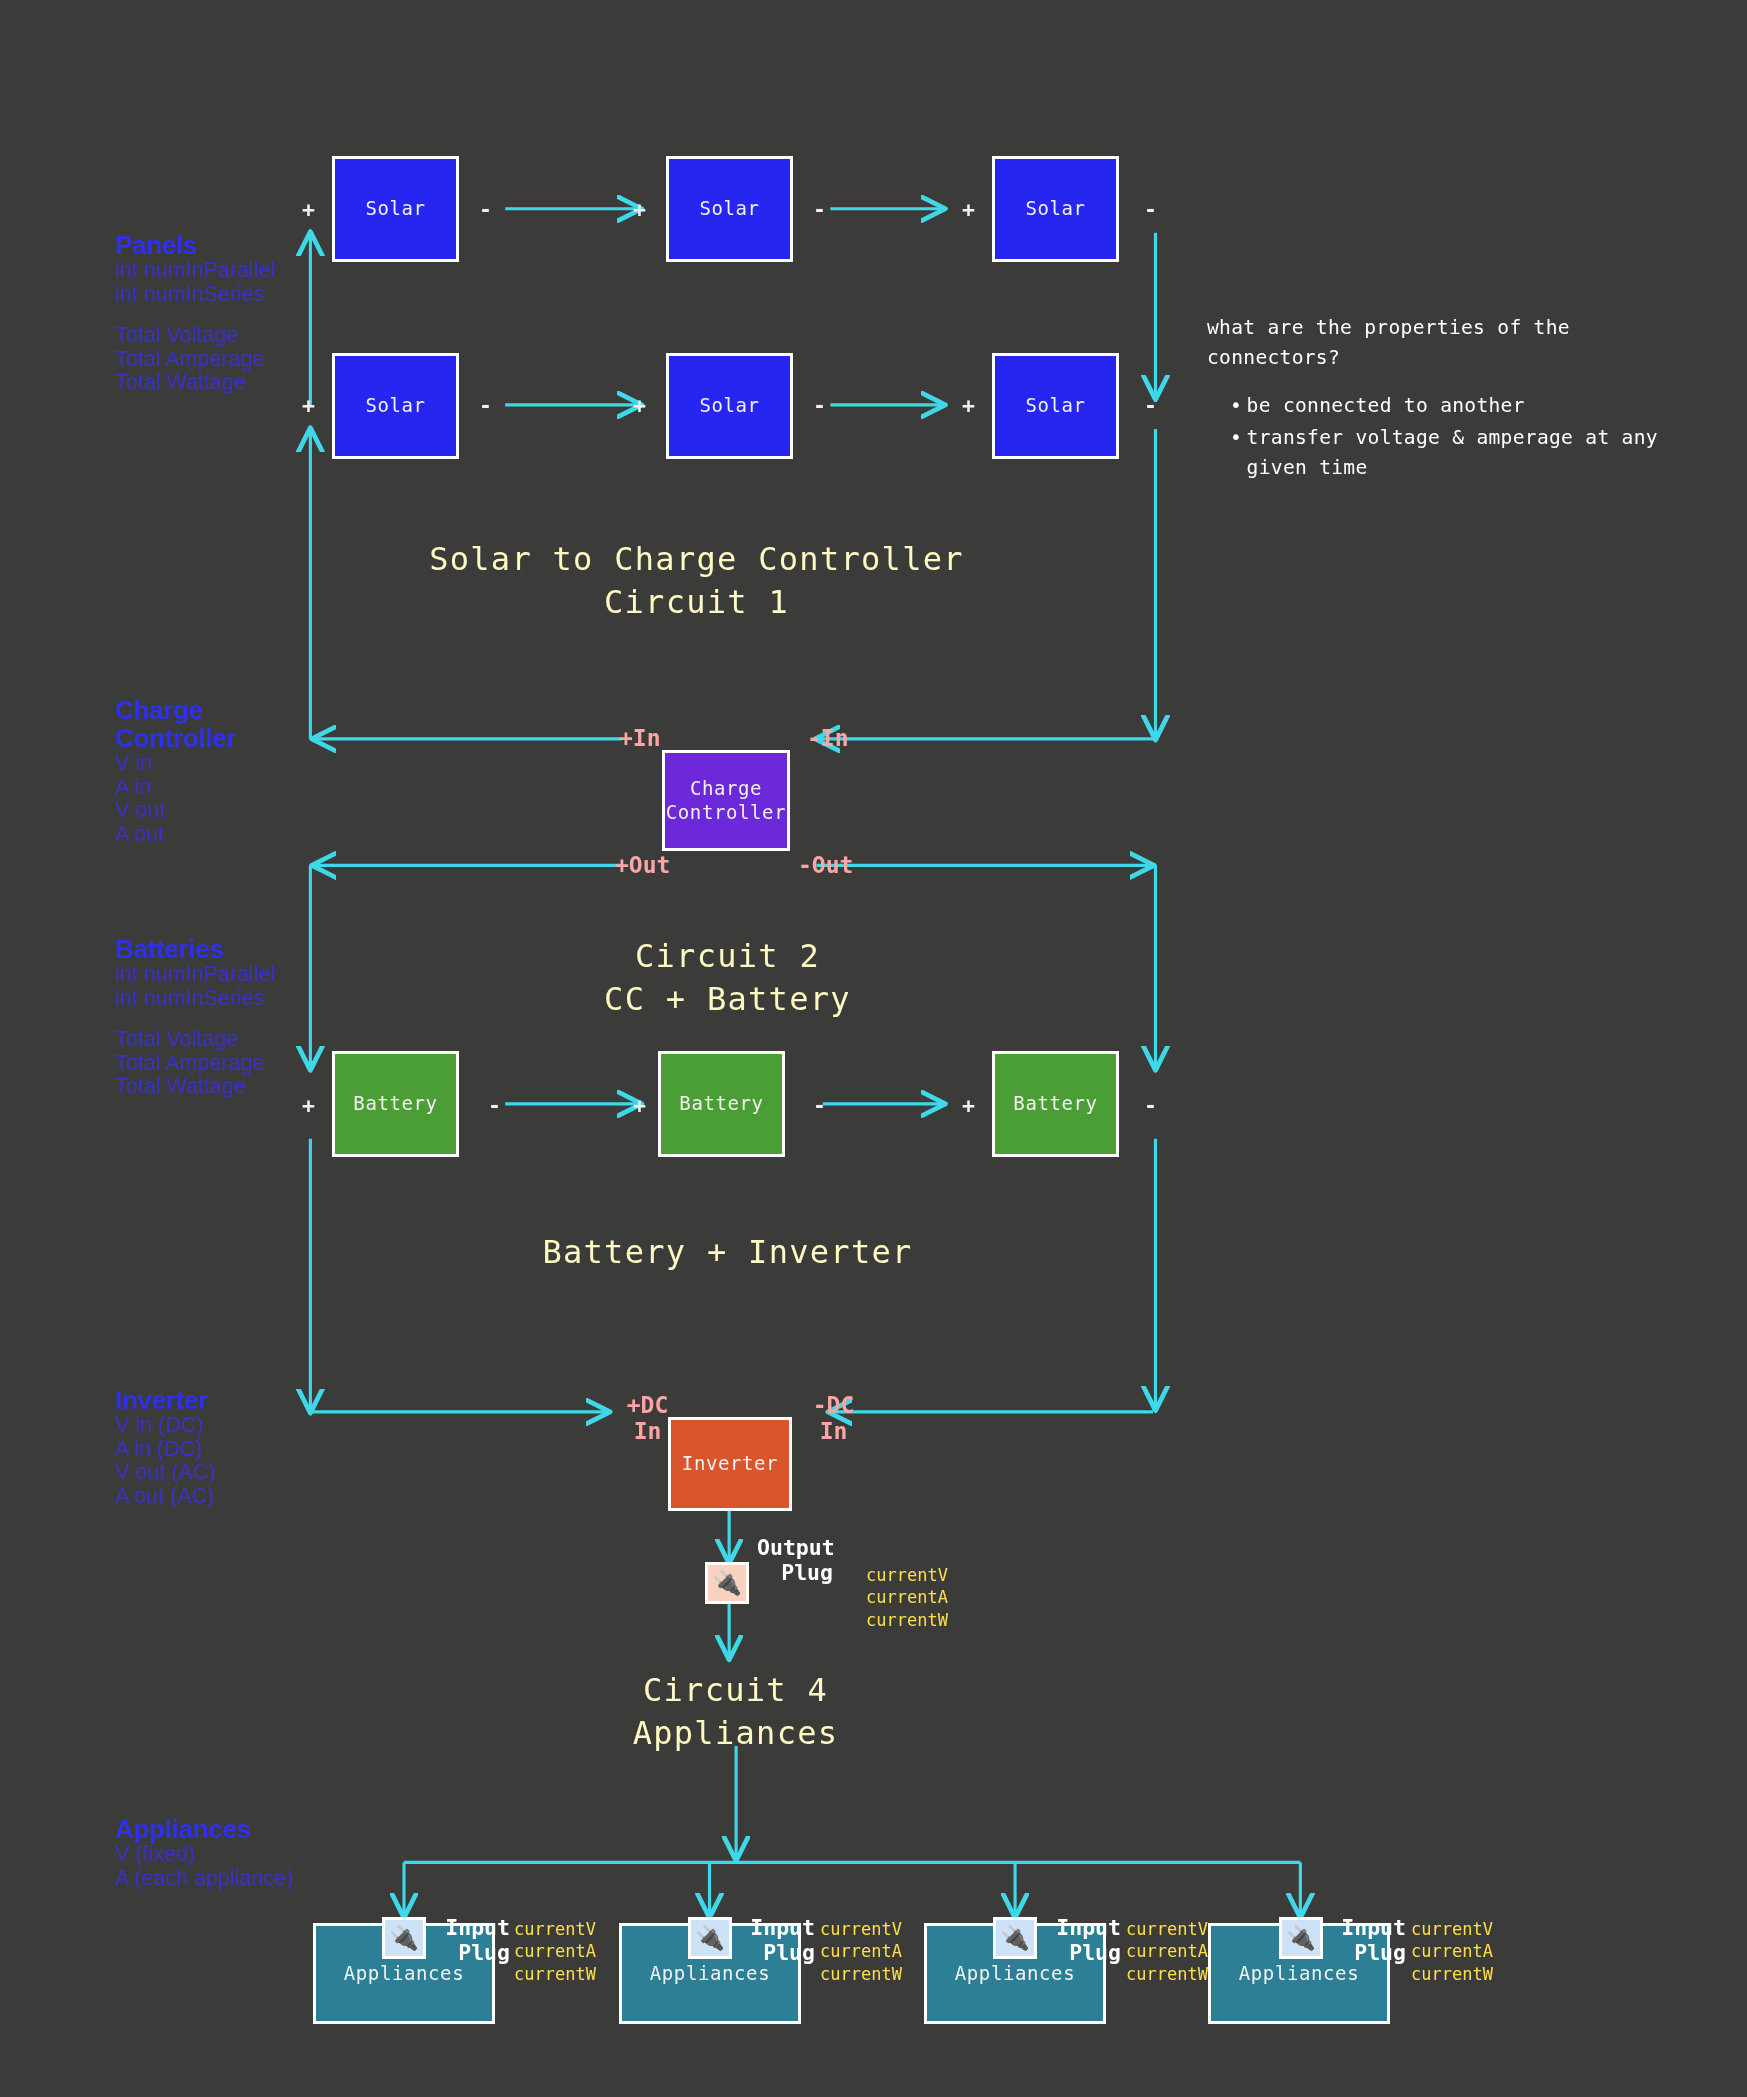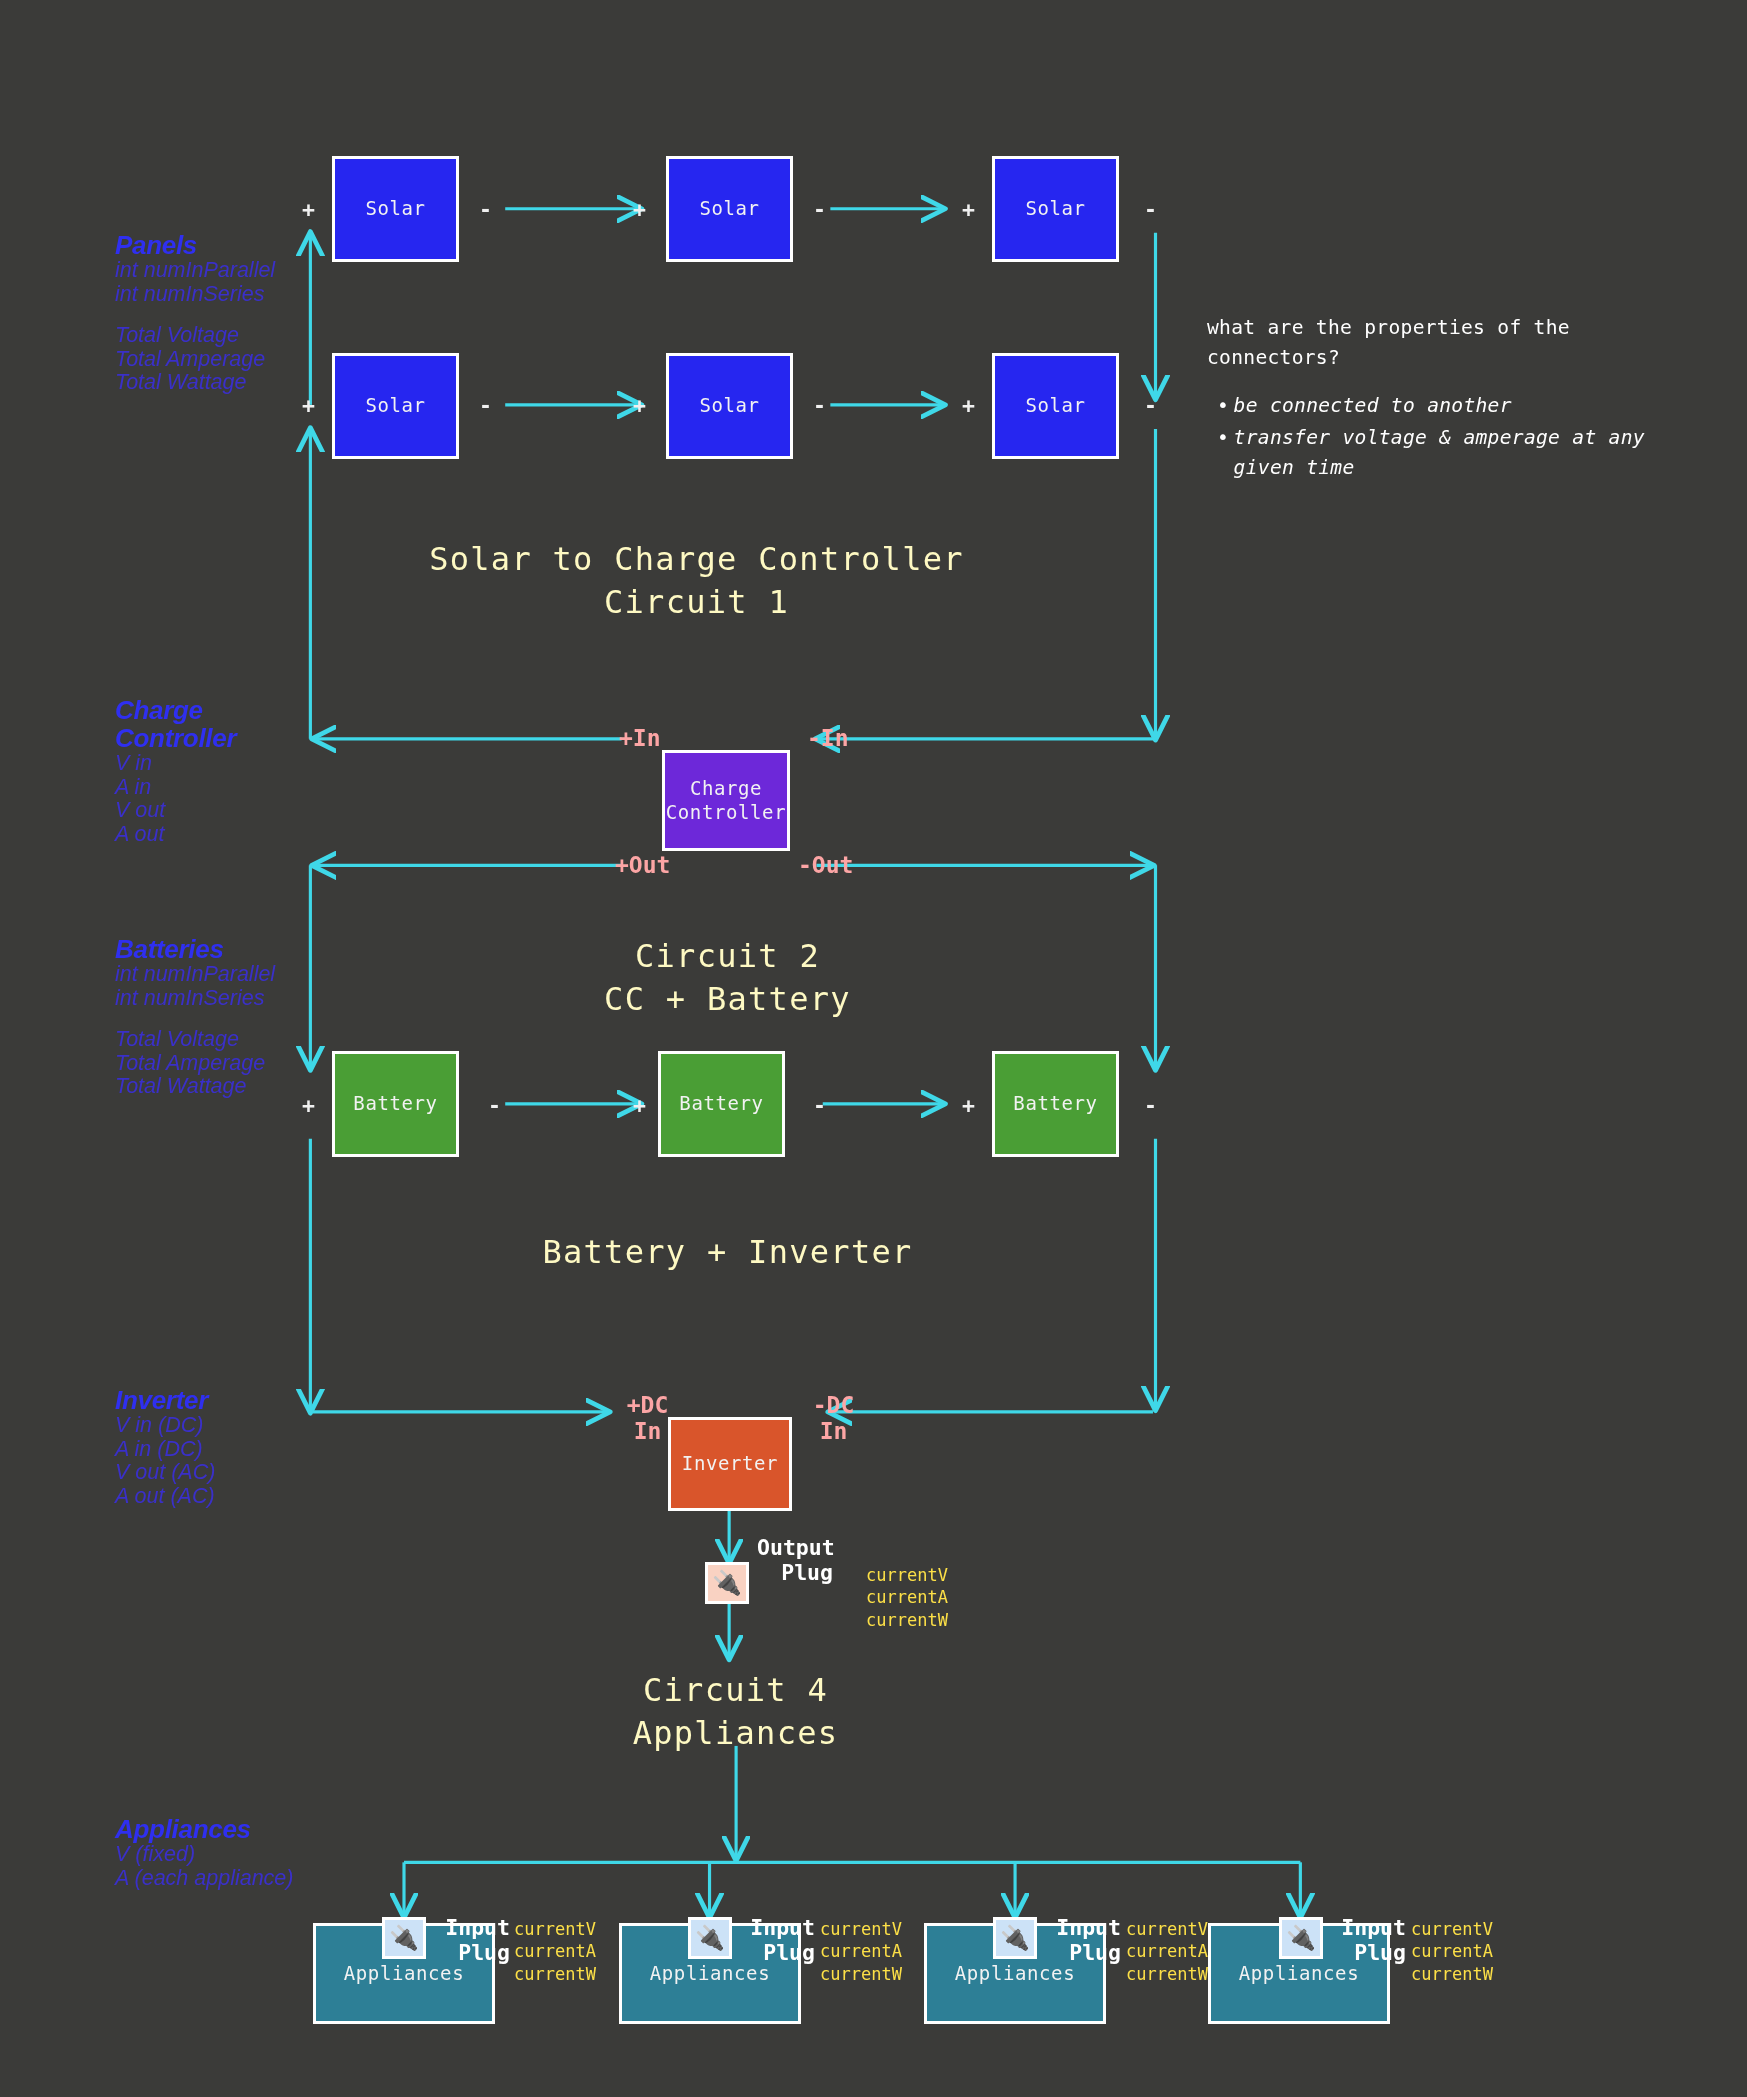--- a/index.html
+++ b/index.html
@@ -20,30 +20,30 @@
            display:flex;align-items:center;justify-content:center;font-size:24px;}
   .plug-out{background:#f9d2c2;}
   .plug-in{background:#cce2f7;}
 
   .term{position:absolute;color:#f0f0f0;font-size:21.5px;font-weight:bold;}
   .portlabel{position:absolute;color:#fca5a5;font-size:23px;font-weight:bold;
              line-height:1.15;text-align:center;letter-spacing:0px;}
   .circuit-title{position:absolute;color:#fef9c3;font-size:32px;line-height:1.33;
                  text-align:center;letter-spacing:1.3px;}
 
-  .grp{position:absolute;font-style:italic;}
+  .grp{position:absolute;}
   .grp .g-title{color:#2f2ff0;font-weight:bold;font-size:26px;line-height:1.08;
                 font-family:"Liberation Sans",sans-serif;letter-spacing:-0.3px;}
   .grp .g-sub{color:#3a2fd6;font-size:21.5px;line-height:1.10;
               font-family:"Liberation Sans",sans-serif;opacity:.92;}
   .grp .g-gap{height:17.7px;}
 
   .qbox{position:absolute;color:#ffffff;font-size:19.6px;line-height:1.55;letter-spacing:0.3px;}
   .qbox .q-head{margin-bottom:17.7px;}
-  .qbox ul{margin:0;padding-left:26.6px;list-style:none;font-style:italic;}
+  .qbox ul{margin:13px;padding-left:26.6px;list-style:none;}
   .qbox li{position:relative;margin-bottom:1.3px;}
   .qbox li:before{content:"\2022";position:absolute;left:-16.5px;top:0;}
 
   .plug-label{position:absolute;color:#ffffff;font-size:21.5px;font-weight:bold;
               line-height:1.15;text-align:right;}
   .cur-label{position:absolute;color:#fde047;font-size:17px;line-height:1.32;}
 </style>
 </head>
 <body>
 

